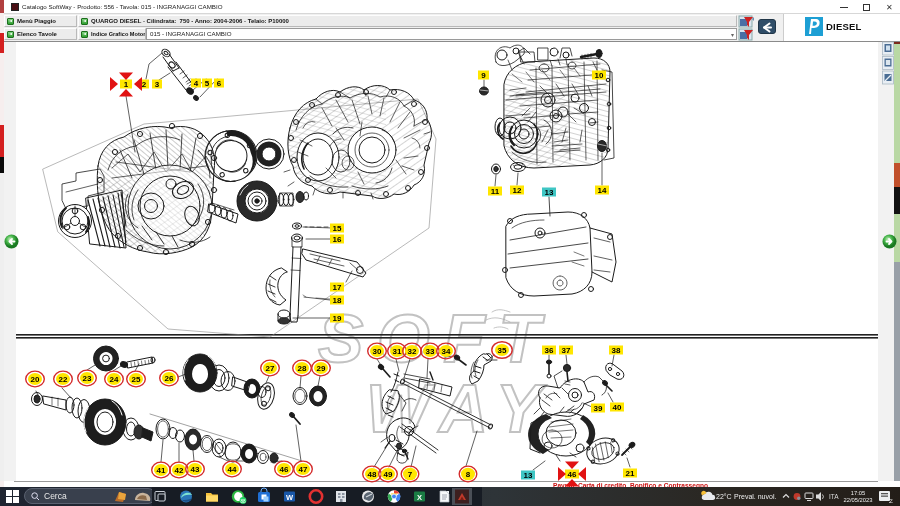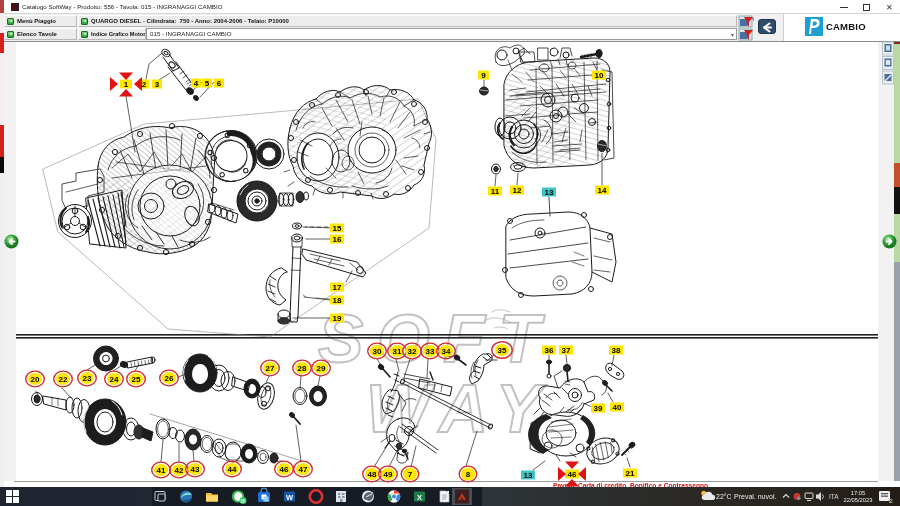--- a/index.html
+++ b/index.html
@@ -679,21 +679,21 @@
         <path d="M5,6.5 L12,6.5" stroke="#fff" stroke-width="2" stroke-linecap="round"></path>
       </svg>
 </div>
 
 <div class="abs" style="left:783px;top:14px;width:117px;height:27px;background:#fff;border-left:1px solid #ccc;box-sizing:border-box;">
   <svg class="abs" style="left:21px;top:3px" width="18" height="19" viewBox="0 0 18 19">
     <rect x="0" y="0" width="18" height="19" fill="#1d9fd4"></rect>
     <path d="M4,17 L6,2 L10,2 C14,2 15,4 14.5,7 C14,10 11,11 8,11 L6.5,11 L6,17 Z" fill="#fff"></path>
     <path d="M8,4.5 L9.5,4.5 C11.5,4.5 12,5.5 11.8,6.8 C11.5,8.2 10,8.8 8.5,8.8 L7.6,8.8 Z" fill="#1d9fd4"></path>
   </svg>
-  <div class="abs" style="left:42px;top:7px;font-size:9.5px;font-weight:bold;color:#111;letter-spacing:0.2px;">CAMBIO</div>
+  <div class="abs" style="left:42px;top:7px;font-size:9.5px;font-weight:bold;color:#111;letter-spacing:0.2px;">DIESEL</div>
 </div>
 
 <svg class="abs" style="left:880px;top:41px" width="16" height="46" viewBox="0 0 16 46">
   <g>
     <rect x="2.5" y="1" width="11" height="13" fill="#e8eef4" stroke="#aab8c4" stroke-width="0.8"></rect>
     <rect x="4.5" y="3" width="7" height="8" fill="#4a6d94"></rect>
         <rect x="6" y="4.5" width="4" height="5" fill="#cfe0ee"></rect>
     <rect x="2.5" y="15.5" width="11" height="13" fill="#e8eef4" stroke="#aab8c4" stroke-width="0.8"></rect>
     <rect x="4.5" y="17.5" width="7" height="8" fill="#4a6d94"></rect>
     <rect x="5.8" y="19" width="4.4" height="5" fill="#dce6ee"></rect>
@@ -719,20 +719,33 @@
   <path d="M5.5,8.5 L10,8.5 M8,6 L10.5,8.5 L8,11" stroke="#fff" stroke-width="1.8" fill="none" stroke-linecap="round" stroke-linejoin="round"></path>
 </svg>
 
 <div class="abs" style="left:0;top:487px;width:900px;height:19px;background:linear-gradient(90deg,#1e2430 0%,#232833 25%,#2e3438 55%,#2a2722 80%,#231d18 100%);">
   <svg class="abs" style="left:6px;top:3px" width="13" height="13" viewBox="0 0 13 13">
     <rect x="0" y="0" width="6" height="6" fill="#fff"></rect>
         <rect x="7" y="0" width="6" height="6" fill="#fff"></rect>
     <rect x="0" y="7" width="6" height="6" fill="#fff"></rect>
         <rect x="7" y="7" width="6" height="6" fill="#fff"></rect>
   </svg>
+  <div class="abs" style="left:24px;top:1px;width:132px;height:16px;background:#39404d;border:1px solid #5a6170;border-radius:8px;box-sizing:border-box;">
+    <svg class="abs" style="left:6px;top:3px" width="9" height="9" viewBox="0 0 9 9">
+          <circle cx="3.6" cy="3.6" r="2.8" stroke="#dde" fill="none"></circle>
+          <path d="M5.8,5.8 L8,8" stroke="#dde"></path>
+        </svg>
+    <span style="position:absolute;left:19px;top:2px;font-size:8.5px;color:#e8e8e8;">Cerca</span>
+    <svg class="abs" style="left:88px;top:1px" width="40" height="13" viewBox="0 0 40 13">
+      <path d="M2,11 L6,2 L13,4 L10,12 Z" fill="#b86a28"></path>
+          <path d="M6,2 L13,4 L12,10 L5,9 Z" fill="#e9a43c"></path>
+      <path d="M22,10 C22,5 27,2 31,3 C36,4 38,7 37,11 Z" fill="#c8b49c"></path>
+          <path d="M24,9 C25,6 29,4 33,6 L34,10 Z" fill="#8a6a4a"></path>
+    </svg>
+  </div>
 
   <svg class="abs" style="left:152px;top:0" width="330" height="19" viewBox="0 0 330 19">
     <rect x="0" y="0" width="330" height="19" fill="#171c24"></rect>
     <rect x="300" y="1" width="20" height="17" fill="#4a4f57"></rect>
     <g>
       <rect x="3" y="4.5" width="10" height="9" rx="1" fill="none" stroke="#c9ced6" stroke-width="1"></rect>
       <rect x="6" y="7" width="7" height="7" rx="1" fill="#171c24" stroke="#c9ced6" stroke-width="1"></rect>
     </g>
     <circle cx="34" cy="9.5" r="6" fill="#2a76b8"></circle>
         <path d="M29,11 C30,6 38,4 40,8 C36,7 31,8 29,11 Z" fill="#7ee3d0"></path>

